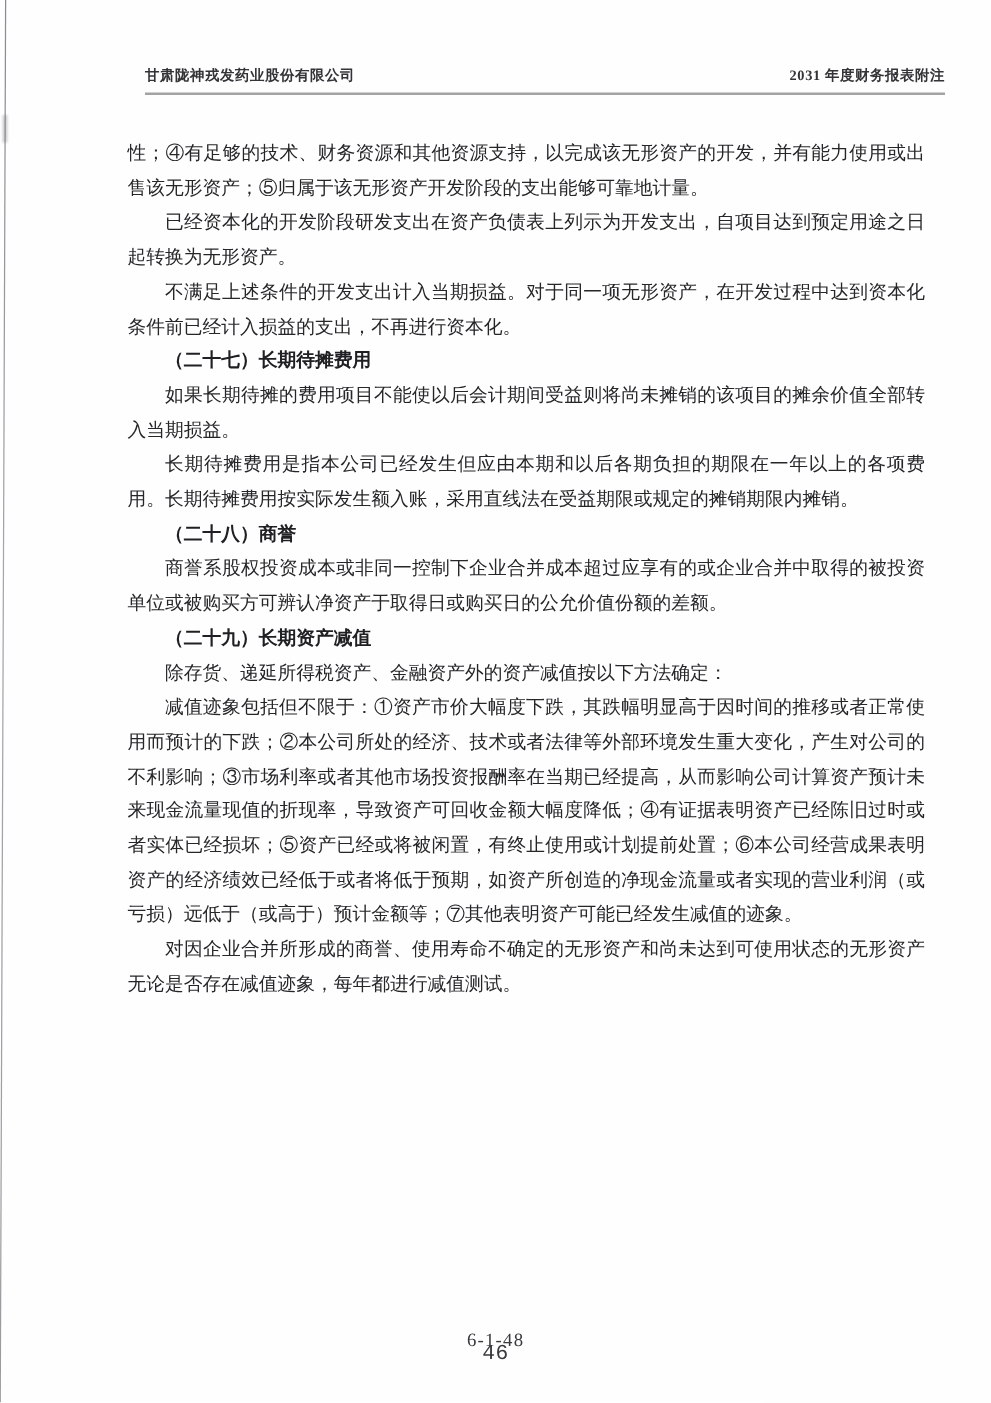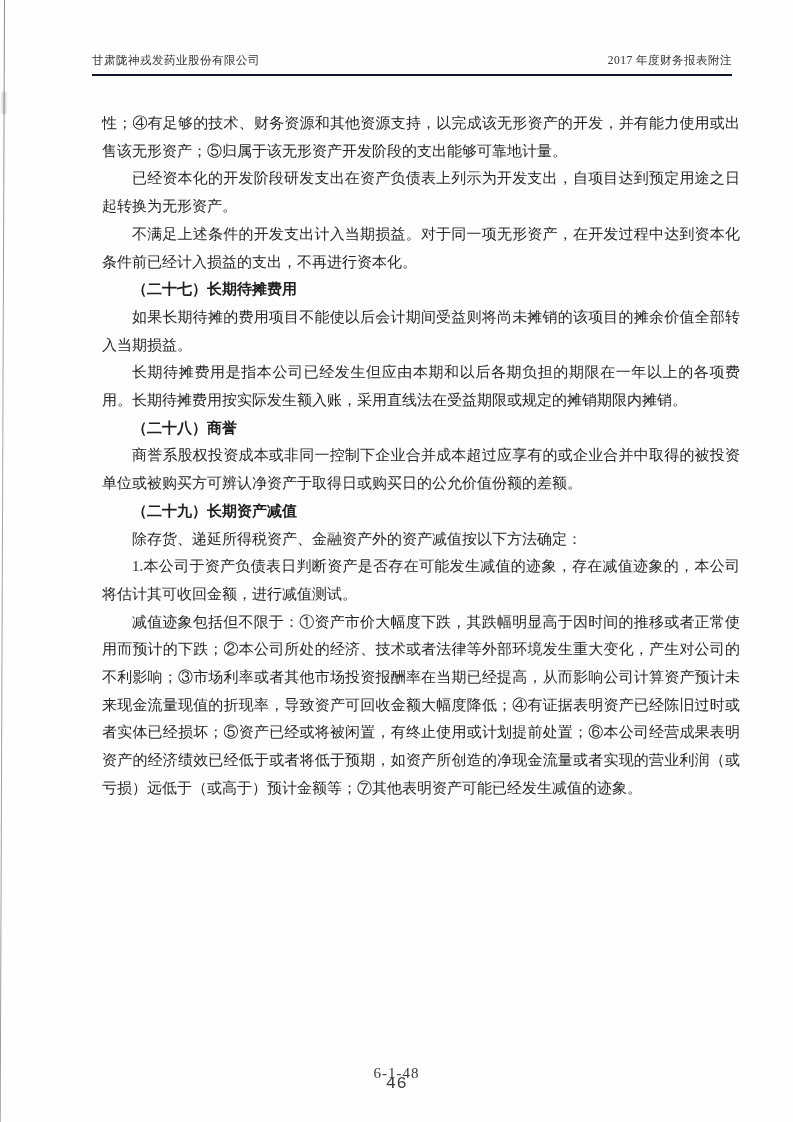--- a/index.html
+++ b/index.html
@@ -35,29 +35,29 @@
     top: 92px;
     width: 4px;
     height: 22px;
     background: rgba(120,120,128,0.35);
     filter: blur(1px);
   }
   
   .header {
     position: absolute;
     top: 53px;
-    left: 92px;
+    left: 116px;
     width: 640px;
     display: flex;
     justify-content: space-between;
     align-items: flex-end;
     padding-bottom: 6px;
-    border-bottom: 2px solid #0f172a;
+    border-bottom: 2px solid #a3a3a3;
     font-size: 11.5px;
-    font-weight: normal;
+    font-weight: bold;
     color: #333338;
     letter-spacing: 0.5px;
   }
   
   .doc-body {
     position: absolute;
     top: 94px;
     left: 102px;
     width: 638px;
     font-size: 15px;
@@ -82,34 +82,34 @@
 </head>
 <body>
 
 <div class="page">
 
   <div class="scan-edge-left"></div>
   <div class="scan-smudge"></div>
 
   <div class="header">
     <span>甘肃陇神戎发药业股份有限公司</span>
-    <span>2017 年度财务报表附注</span>
+    <span>2031 年度财务报表附注</span>
   </div>
 
   <div class="doc-body">
     <p class="no-indent">性；④有足够的技术、财务资源和其他资源支持，以完成该无形资产的开发，并有能力使用或出售该无形资产；⑤归属于该无形资产开发阶段的支出能够可靠地计量。</p>
     <p>已经资本化的开发阶段研发支出在资产负债表上列示为开发支出，自项目达到预定用途之日起转换为无形资产。</p>
     <p>不满足上述条件的开发支出计入当期损益。对于同一项无形资产，在开发过程中达到资本化条件前已经计入损益的支出，不再进行资本化。</p>
     <p class="heading">（二十七）长期待摊费用</p>
     <p>如果长期待摊的费用项目不能使以后会计期间受益则将尚未摊销的该项目的摊余价值全部转入当期损益。</p>
     <p>长期待摊费用是指本公司已经发生但应由本期和以后各期负担的期限在一年以上的各项费用。长期待摊费用按实际发生额入账，采用直线法在受益期限或规定的摊销期限内摊销。</p>
     <p class="heading">（二十八）商誉</p>
     <p>商誉系股权投资成本或非同一控制下企业合并成本超过应享有的或企业合并中取得的被投资单位或被购买方可辨认净资产于取得日或购买日的公允价值份额的差额。</p>
     <p class="heading">（二十九）长期资产减值</p>
     <p>除存货、递延所得税资产、金融资产外的资产减值按以下方法确定：</p>
-    <p>1.本公司于资产负债表日判断资产是否存在可能发生减值的迹象，存在减值迹象的，本公司将估计其可收回金额，进行减值测试。</p>
     <p>减值迹象包括但不限于：①资产市价大幅度下跌，其跌幅明显高于因时间的推移或者正常使用而预计的下跌；②本公司所处的经济、技术或者法律等外部环境发生重大变化，产生对公司的不利影响；③市场利率或者其他市场投资报酬率在当期已经提高，从而影响公司计算资产预计未来现金流量现值的折现率，导致资产可回收金额大幅度降低；④有证据表明资产已经陈旧过时或者实体已经损坏；⑤资产已经或将被闲置，有终止使用或计划提前处置；⑥本公司经营成果表明资产的经济绩效已经低于或者将低于预期，如资产所创造的净现金流量或者实现的营业利润（或亏损）远低于（或高于）预计金额等；⑦其他表明资产可能已经发生减值的迹象。</p>
+    <p>对因企业合并所形成的商誉、使用寿命不确定的无形资产和尚未达到可使用状态的无形资产无论是否存在减值迹象，每年都进行减值测试。</p>
   </div>
 
   <div class="footer num">46</div>
   <div class="footer code">6-1-48</div>
 
 </div>
 
 </body></html>

